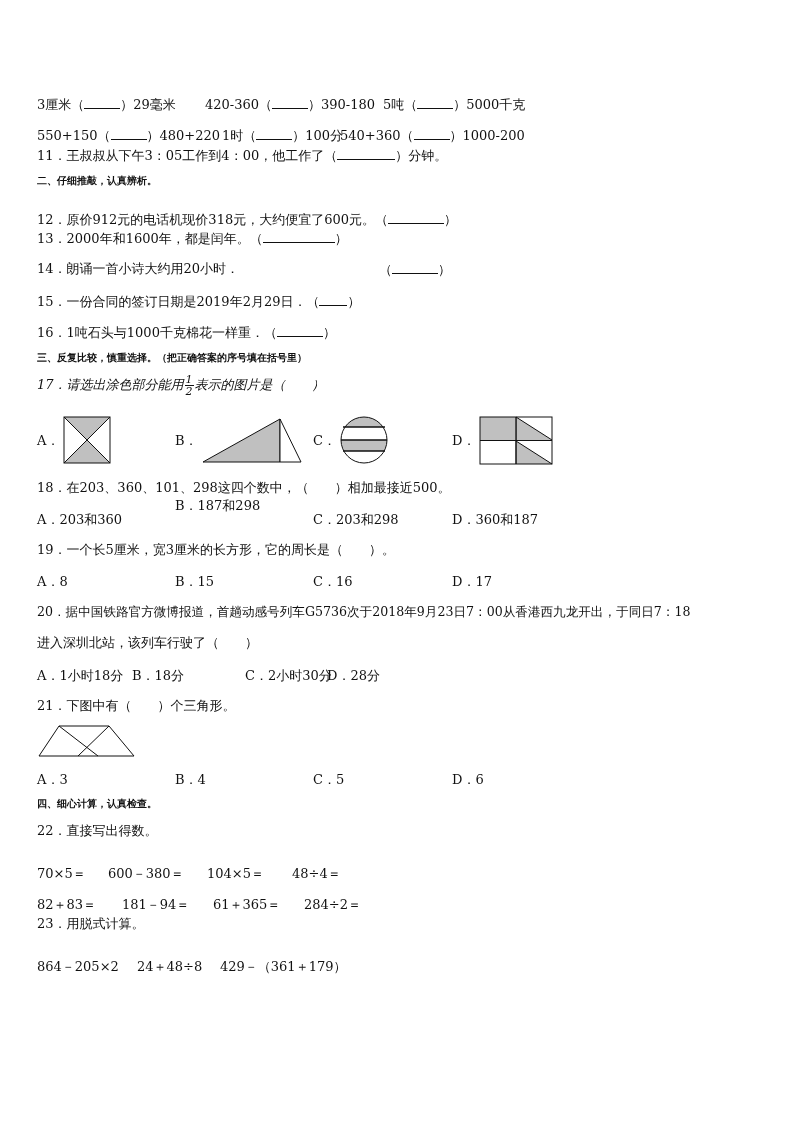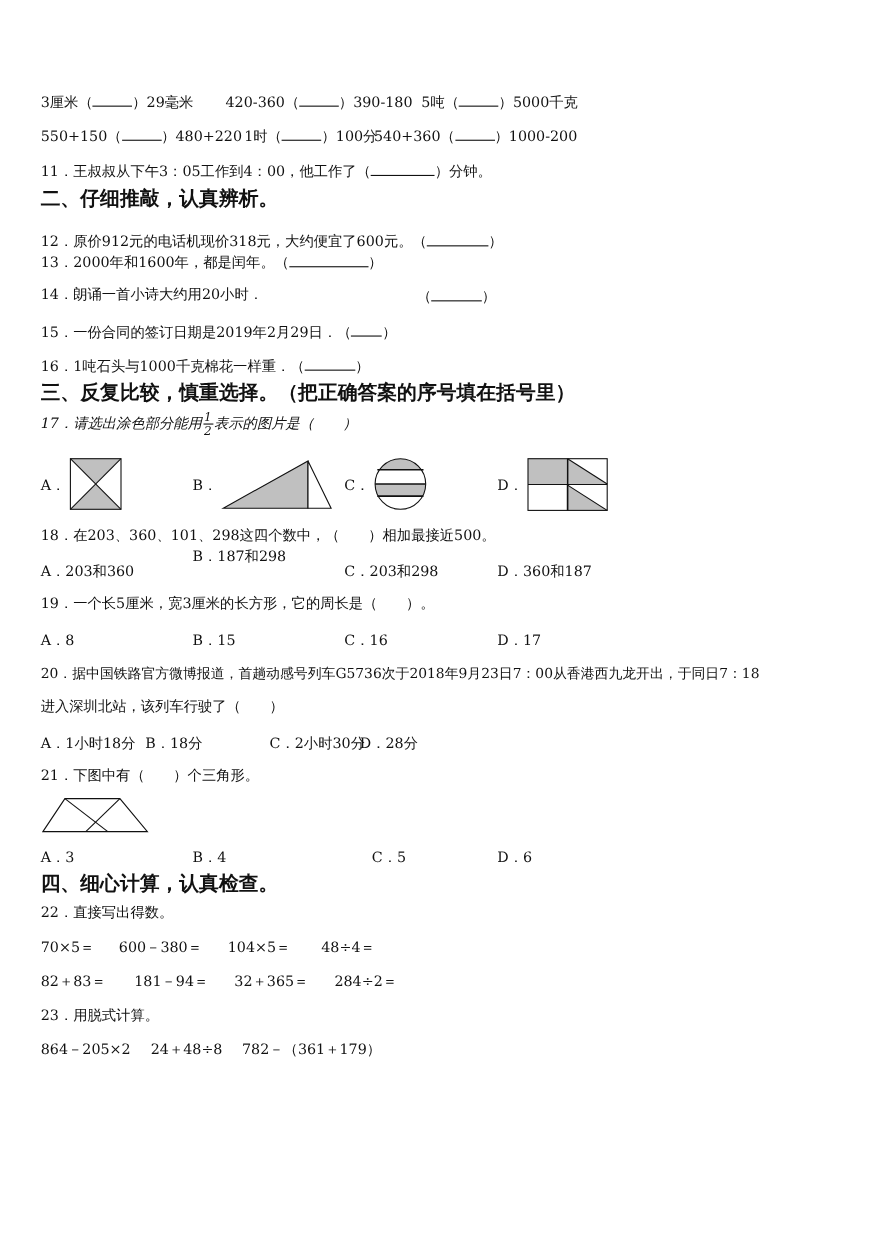--- a/index.html
+++ b/index.html
@@ -1,20 +1,20 @@
 <!DOCTYPE html>
 <html><head>
 <meta charset="utf-8">
 <style>
   html, body { margin: 0; padding: 0; background: #ffffff; }
   body { width: 794px; height: 1123px; position: relative; overflow: hidden;
          font-family: "DejaVu Serif", "Liberation Serif", serif; color: #111; }
   .line { position: absolute; left: 37px; font-size: 13px; white-space: nowrap; line-height: 16px; }
-  .bold { font-weight: bold; font-family: "DejaVu Sans", "Liberation Sans", sans-serif; font-size: 18px; }
-  .item { position: absolute; }
+  .bold { font-weight: bold; font-family: "DejaVu Sans", "Liberation Sans", sans-serif; font-size: 10px; }
+  .item { position: absolute; margin-top: 12px; }
   .blank { display: inline-block; border-bottom: 1px solid #111; height: 12px; vertical-align: baseline; }
   .frac { display: inline-block; vertical-align: middle; text-align: center; font-size: 11px; line-height: 11px; margin: 0 1px; }
   .frac span { display: block; }
   .frac .num { border-bottom: 1px solid #111; padding: 0 1px; }
   svg { position: absolute; overflow: visible; }
   .opt { position: absolute; font-size: 13px; white-space: nowrap; }
 </style>
 </head>
 <body>
 
@@ -121,37 +121,37 @@
 <div class="opt" style="left:327px; top:667px;">D．28分</div>
 
 <div class="line" style="top:698px;">21．下图中有（　　）个三角形。</div>
 <svg style="left:38px; top:725px;" width="98" height="32">
   <polygon points="1,31 21,1 71,1 96,31" fill="none" stroke="#111" stroke-width="1"></polygon>
   <line x1="21" y1="1" x2="60" y2="31" stroke="#111"></line>
   <line x1="71" y1="1" x2="40" y2="31" stroke="#111"></line>
 </svg>
 <div class="opt" style="left:37px; top:771px;">A．3</div>
 <div class="opt" style="left:175px; top:771px;">B．4</div>
-<div class="opt" style="left:313px; top:771px;margin-left:25px;">C．5</div>
+<div class="opt" style="left:313px; top:771px;">C．5</div>
 <div class="opt" style="left:452px; top:771px;">D．6</div>
 
 <div class="line bold" style="top:796px;">四、细心计算，认真检查。</div>
 
 <div class="line" style="top:823px;">22．直接写出得数。</div>
 <div class="line" style="top:854px;">
   <span class="item" style="left:0">70×5＝</span>
   <span class="item" style="left:71px">600－380＝</span>
   <span class="item" style="left:170px">104×5＝</span>
   <span class="item" style="left:255px">48÷4＝</span>
 </div>
 <div class="line" style="top:885px;">
   <span class="item" style="left:0">82＋83＝</span>
   <span class="item" style="left:85px">181－94＝</span>
-  <span class="item" style="left:176px">32＋365＝</span>
+  <span class="item" style="left:176px">61＋365＝</span>
   <span class="item" style="left:267px">284÷2＝</span>
 </div>
 
 <div class="line" style="top:916px;">23．用脱式计算。</div>
 <div class="line" style="top:947px;">
   <span class="item" style="left:0">864－205×2</span>
   <span class="item" style="left:100px">24＋48÷8</span>
-  <span class="item" style="left:183px">782－（361＋179）</span>
+  <span class="item" style="left:183px">429－（361＋179）</span>
 </div>
 
 </body></html>

